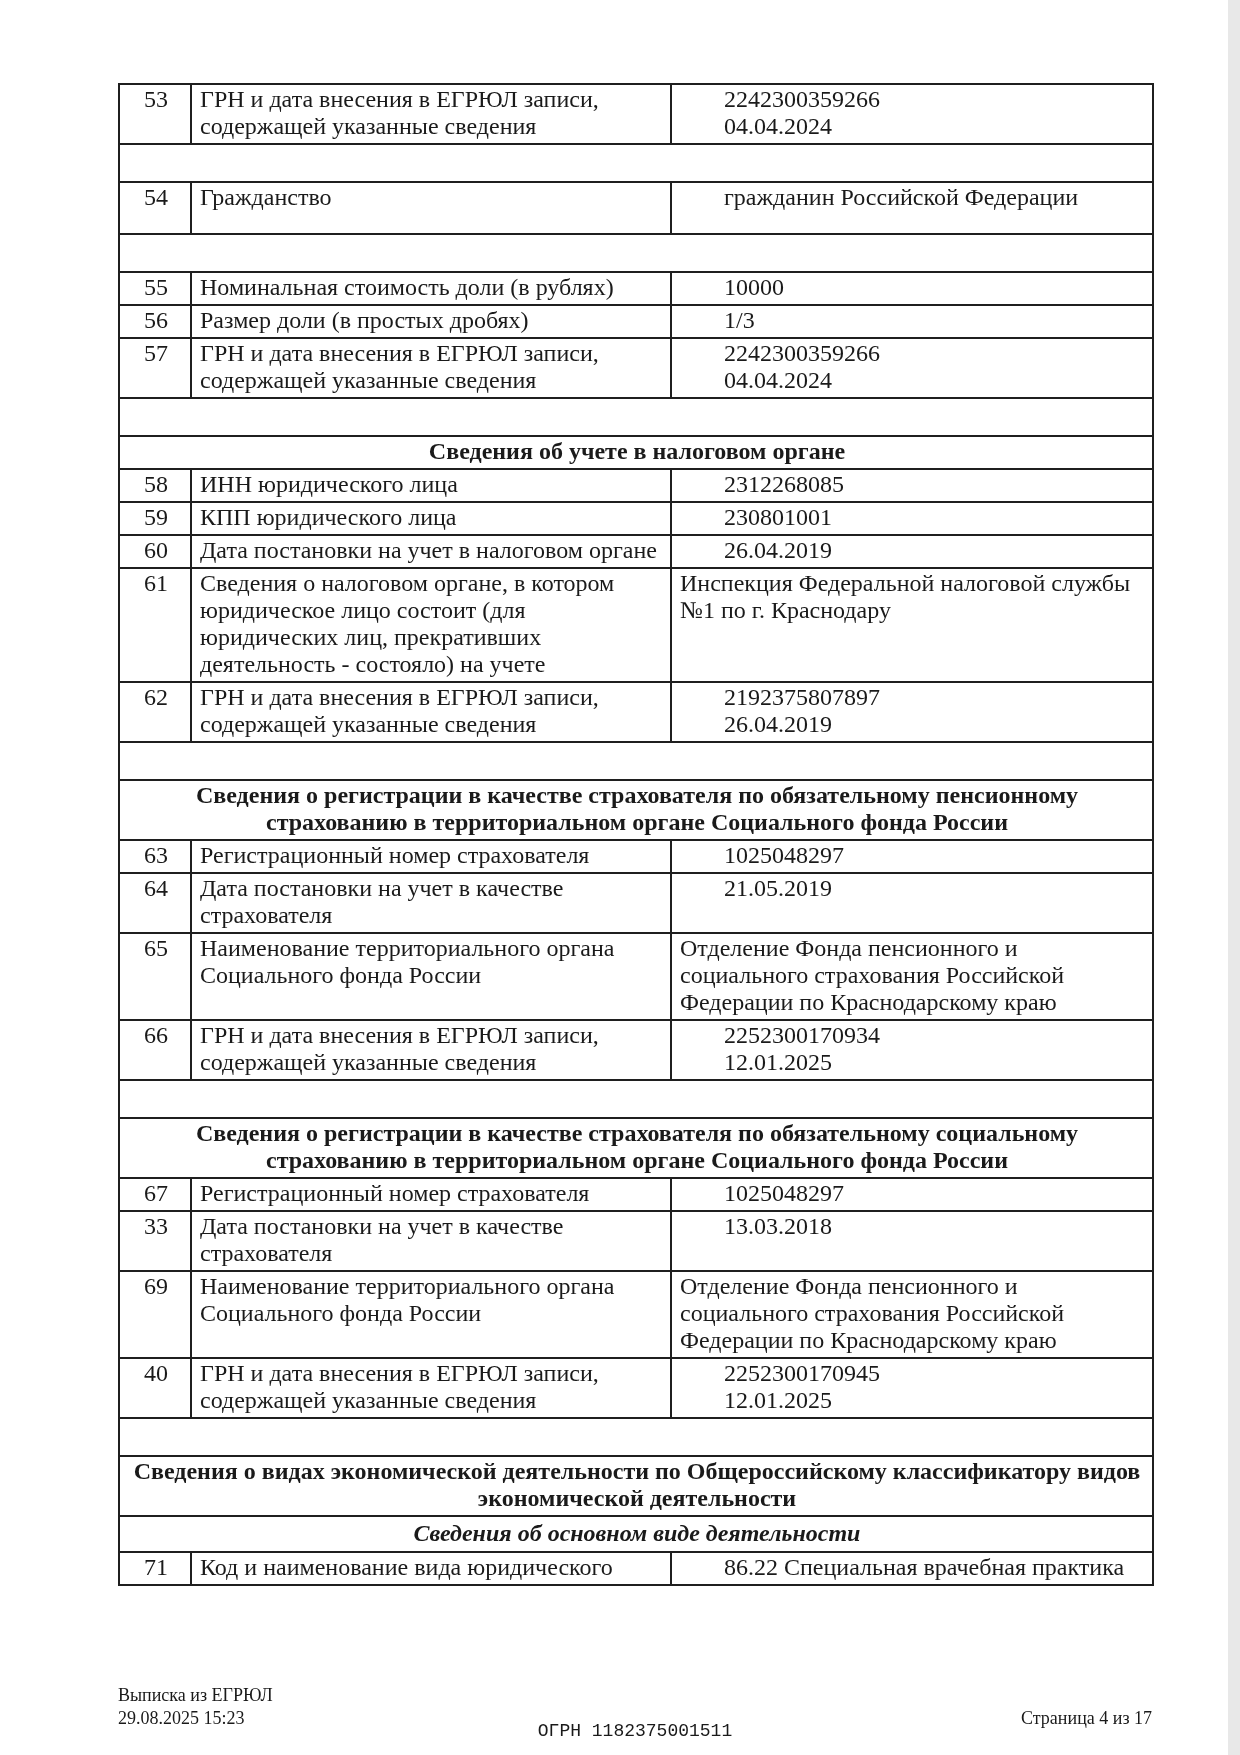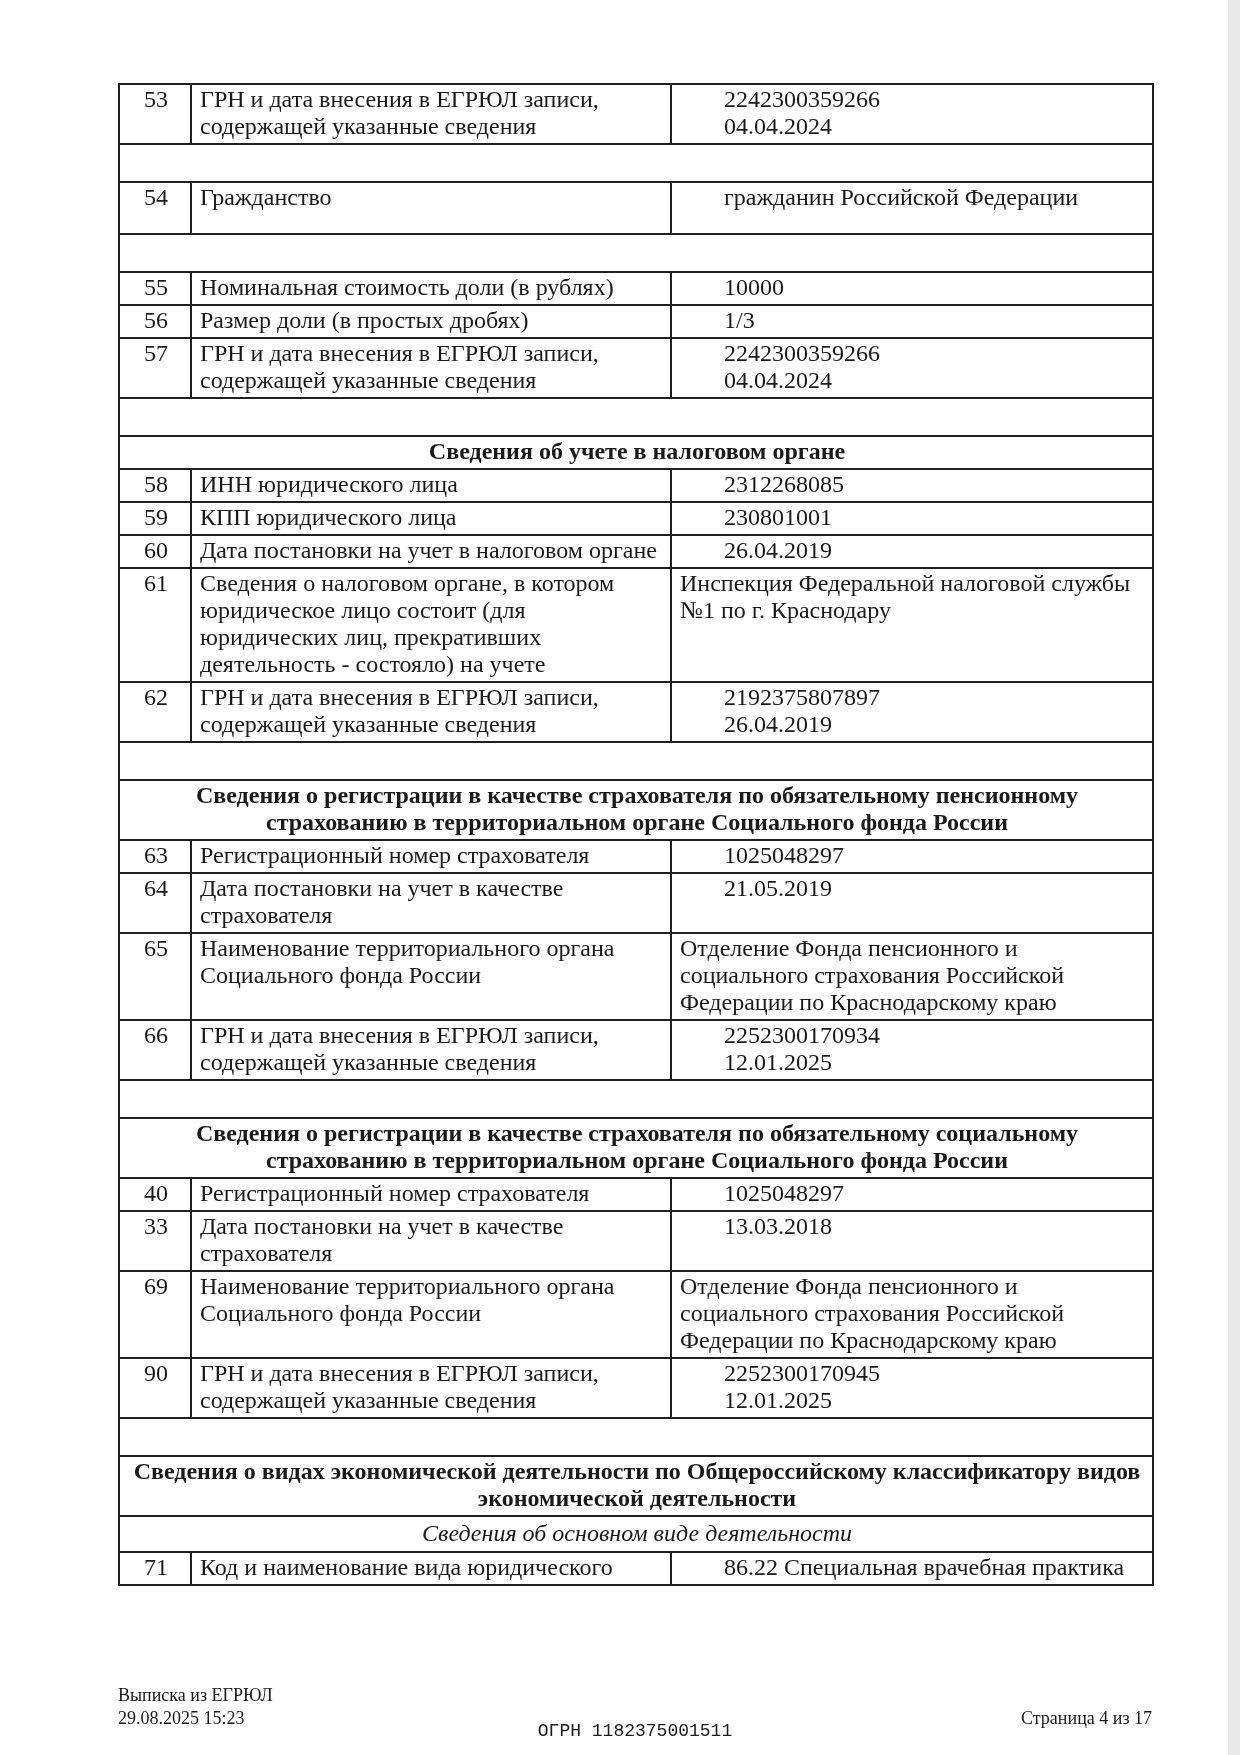--- a/index.html
+++ b/index.html
@@ -34,21 +34,21 @@
   td.c-value{padding-left:6px;}
   tr.spacer td{height:36px;padding:0;}
   tr:nth-child(3) td{height:46px;border-radius:20px;} 
   td.section{
     text-align:center;
     font-weight:bold;
     font-size:23px;
     line-height:30px;
     padding:2px 2px 4px 2px;
   }
-  td.section.bold-italic{font-style:italic;font-weight:normal;line-height:30px;}
+  td.section.bold-italic{font-style:italic;font-weight:bold;line-height:30px;}
   td.section.italic{font-style:italic;font-weight:normal;}
   .value-line{white-space:nowrap;margin-left:44px;}
   .value-wrap{white-space:normal;}
   .footer{
     position:absolute;left:118px;top:1684px;width:1034px;
     font-size:18px;line-height:23px;
   }
   .footer-left{position:absolute;left:0;top:0;}
   .footer-center{position:absolute;left:50%;transform:translateX(-50%);top:36px;font-family:Liberation Mono, monospace;}
   .footer-right{position:absolute;right:0;top:23px;}
@@ -185,42 +185,42 @@
             <div class="value-line">12.01.2025</div>
           </td>
         </tr>
         <tr class="spacer">
           <td colspan="3"></td>
         </tr>
         <tr>
           <td class="section bold" colspan="3">Сведения о регистрации в качестве страхователя по обязательному социальному страхованию в территориальном органе Социального фонда России</td>
         </tr>
         <tr class="row-data">
-          <td class="c-num">40</td>
+          <td class="c-num">67</td>
           <td class="c-label">Регистрационный номер страхователя</td>
           <td class="c-value">
             <div class="value-line">1025048297</div>
           </td>
         </tr>
         <tr class="row-data">
           <td class="c-num">33</td>
           <td class="c-label">Дата постановки на учет в качестве страхователя</td>
           <td class="c-value">
             <div class="value-line">13.03.2018</div>
           </td>
         </tr>
         <tr class="row-data">
           <td class="c-num">69</td>
           <td class="c-label">Наименование территориального органа Социального фонда России</td>
           <td class="c-value">
             <div class="value-wrap">Отделение Фонда пенсионного и социального страхования Российской Федерации по Краснодарскому краю</div>
           </td>
         </tr>
         <tr class="row-data">
-          <td class="c-num">90</td>
+          <td class="c-num">40</td>
           <td class="c-label">ГРН и дата внесения в ЕГРЮЛ записи, содержащей указанные сведения</td>
           <td class="c-value">
             <div class="value-line">2252300170945</div>
             <div class="value-line">12.01.2025</div>
           </td>
         </tr>
         <tr class="spacer">
           <td colspan="3"></td>
         </tr>
         <tr>

